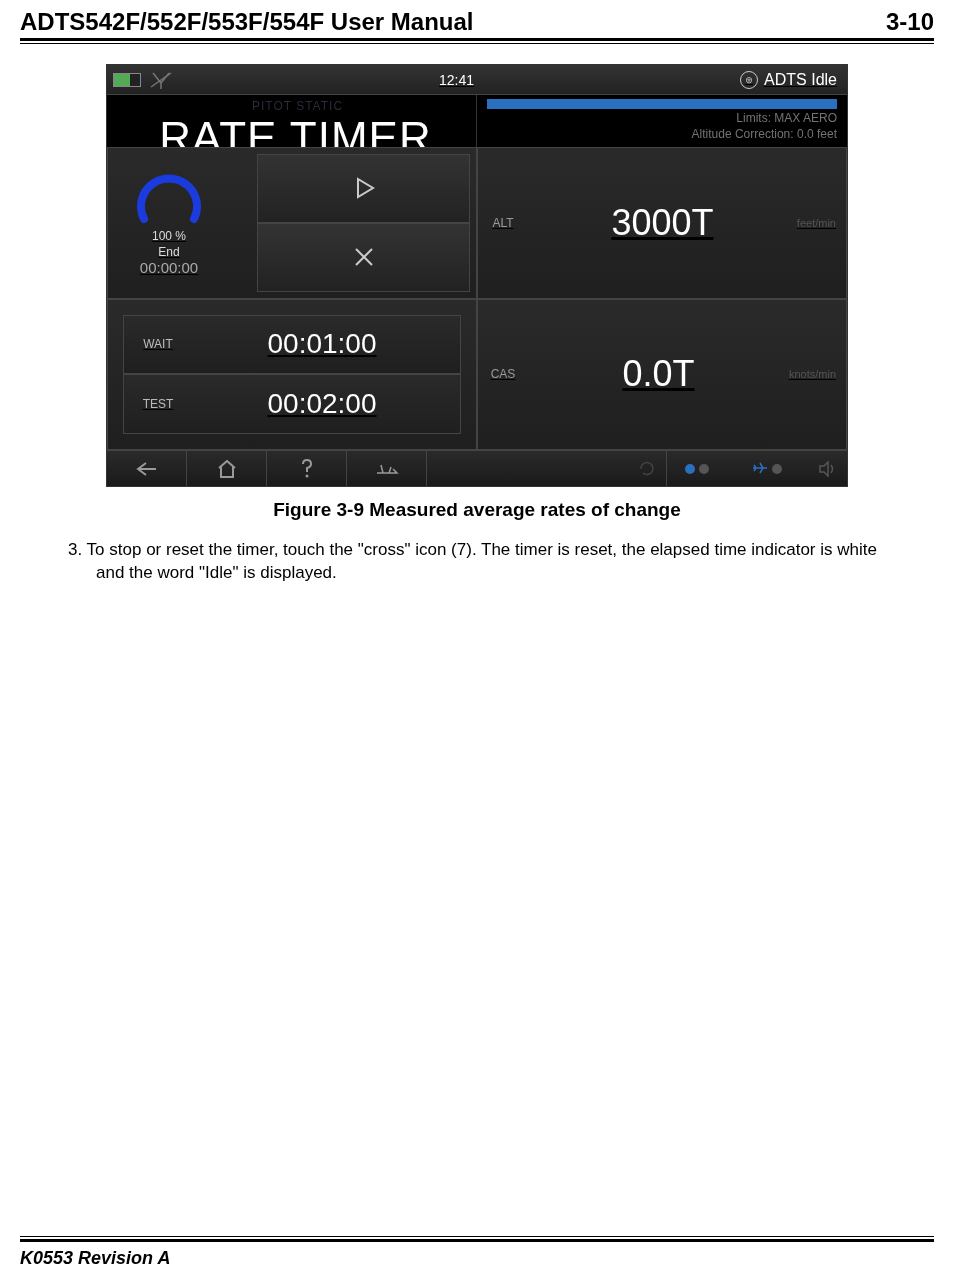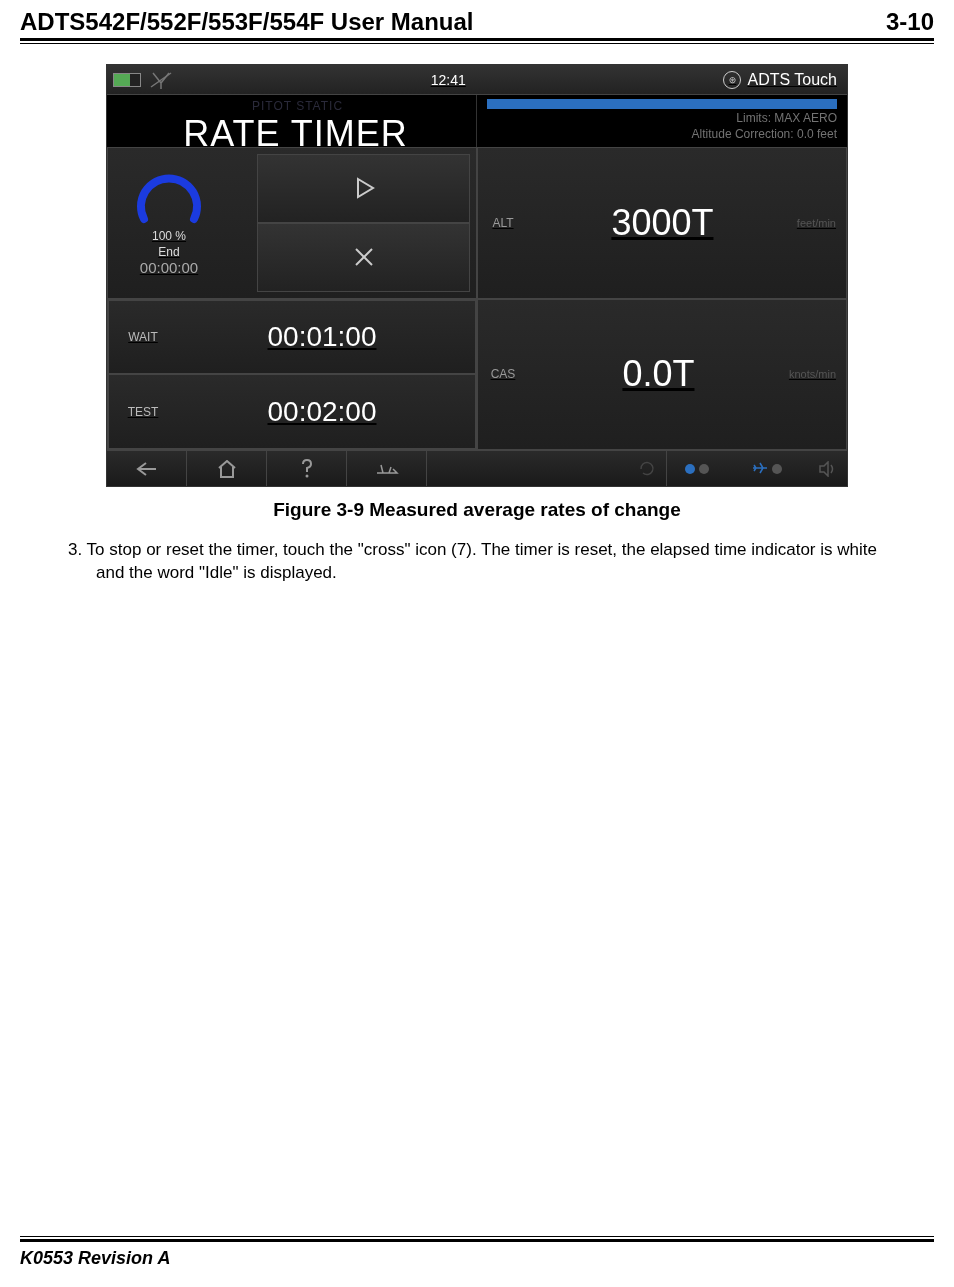--- a/index.html
+++ b/index.html
@@ -15,21 +15,21 @@
   .status-bar { height: 30px; background: linear-gradient(#333,#222); display: flex; align-items: center; color: #fff; font-size: 14px; border-bottom: 1px solid #444; }
   .status-left { display:flex; align-items:center; gap:8px; padding-left:6px; }
   .batt-icon { width:28px; height:14px; background: linear-gradient(90deg,#5a5 60%,#222 60%); border:1px solid #888; position:relative; }
   .strike-icon { width:24px; height:20px; position:relative; color:#888; display:flex; align-items:center; justify-content:center; }
   .status-center { flex:1; text-align:center; }
   .status-right { display:flex; align-items:center; gap:6px; padding-right:10px; font-size:16px; }
   .ge-logo { width:18px; height:18px; border:1.5px solid #ccc; border-radius:50%; display:flex; align-items:center; justify-content:center; font-size:9px; color:#ccc; }
   .sub-header { display:flex; height:52px; }
   .sub-left { flex:0 0 50%; background:#000; position:relative; border-right:1px solid #333; }
   .pitot-label { color:#2a2a3a; font-size:12px; padding:4px 0 0 12px; letter-spacing:1px; }
-  .rate-timer { color:#fff; font-size:36px; font-weight:300; padding-left:8px; letter-spacing:1px; font-stretch: condensed; }
+  .rate-timer { color:#fff; font-size:44px; font-weight:300; padding-left:8px; letter-spacing:1px; font-stretch: condensed; }
   .sub-right { flex:1; background:#000; padding:4px 10px; text-align:right; }
   .blue-bar { height:10px; background:#2b6fbf; margin-bottom:2px; }
   .limits-text { color:#737373; font-size:12px; line-height:1.3; }
   .main-grid { flex:1; display:grid; grid-template-columns: 1fr 1fr; grid-template-rows: 1fr 1fr; }
   .cell { background: linear-gradient(#2a2a2a,#1f1f1f); border:1px solid #444; position:relative; }
   .timer-cell { display:flex; padding:6px;gap:33px; }
   .gauge-box { width:110px; display:flex; flex-direction:column; align-items:center; justify-content:center; color:#fff; font-size:12px; }
   .arc-svg { width:80px; height:60px; }
   .pct-text { font-size:12px; color:#ddd; }
   .end-text { font-size:12px; color:#ddd; margin-top:2px; }
@@ -78,21 +78,21 @@
           <div class="strike-icon">
             <svg width="24" height="18" viewBox="0 0 24 18">
                 <path d="M4 2 L12 12 L20 2 M12 12 L12 18" stroke="#777" stroke-width="1.5" fill="none"></path>
                 <line x1="2" y1="16" x2="22" y2="2" stroke="#777" stroke-width="1.5"></line>
               </svg>
           </div>
         </div>
         <div class="status-center">12:41</div>
         <div class="status-right">
           <div class="ge-logo">⊛</div>
-          <span>ADTS Touch</span>
+          <span>ADTS Idle</span>
         </div>
       </div>
 
       <div class="sub-header">
         <div class="sub-left">
           <div class="pitot-label">PITOT STATIC</div>
           <div class="rate-timer">RATE TIMER</div>
         </div>
         <div class="sub-right">
           <div class="blue-bar"></div>
@@ -126,21 +126,21 @@
             </div>
           </div>
         </div>
 
         <div class="cell value-cell">
           <div class="val-label">ALT</div>
           <div class="val-main">3000T</div>
           <div class="val-unit">feet/min</div>
         </div>
 
-        <div class="cell wait-test-cell" style="padding:0;">
+        <div class="cell wait-test-cell" style="padding:15px;">
           <div class="wt-row">
             <div class="wt-label">WAIT</div>
             <div class="wt-val">00:01:00</div>
           </div>
           <div class="wt-row">
             <div class="wt-label">TEST</div>
             <div class="wt-val">00:02:00</div>
           </div>
         </div>
 

